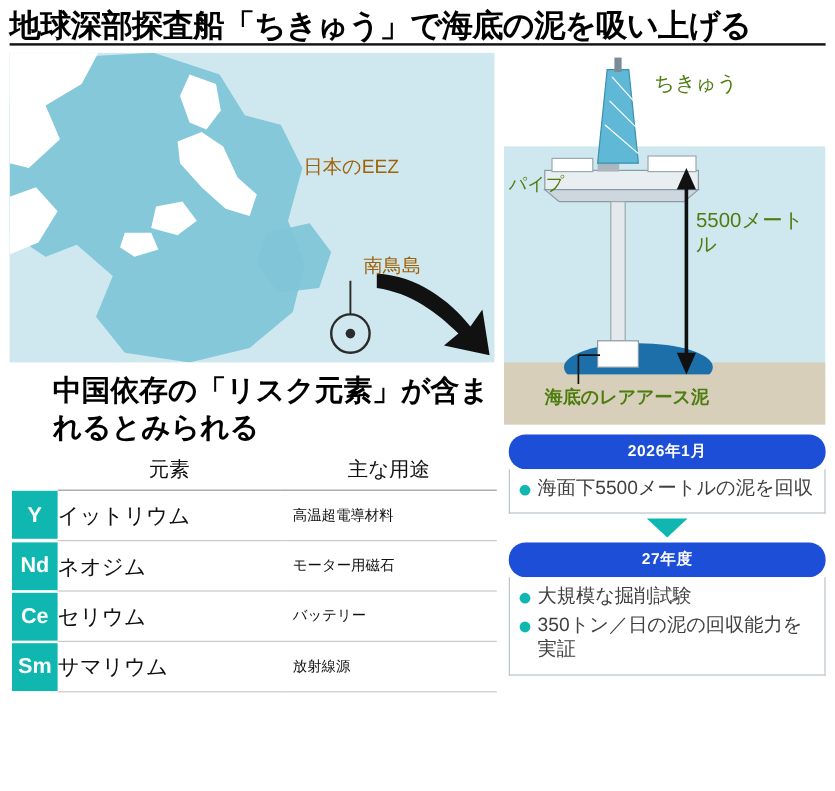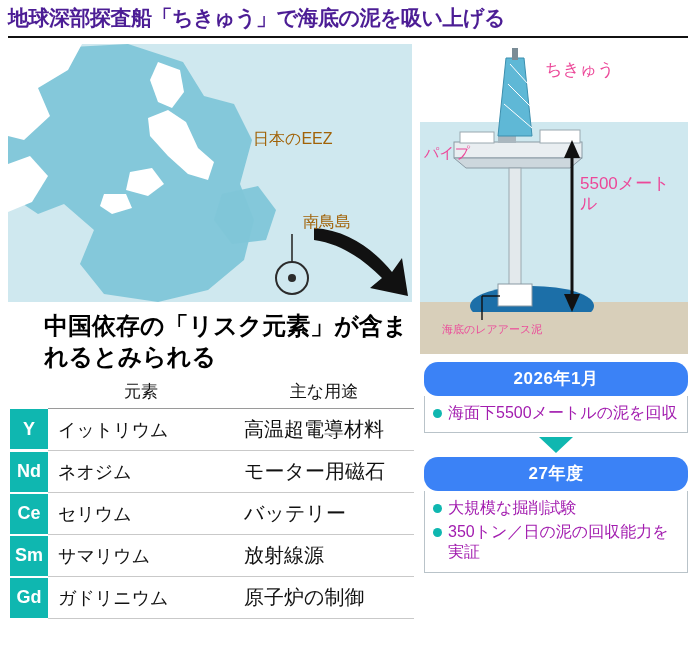--- a/index.html
+++ b/index.html
@@ -12,25 +12,25 @@
     color: #111111;
     position: relative;
     overflow: hidden;
   }
 
   
   #title {
     position: absolute;
     left: 8px; top: 4px;
     width: 680px;
-    font-size: 21px;
+    font-size: 26px;
     font-weight: bold;
     letter-spacing: -0.5px;
     white-space: nowrap;
-    color: #4c1d95;
+    color: #000000;
   }
   #title-rule {
     position: absolute;
     left: 8px; top: 36px;
     width: 680px; height: 2px;
     background: #111;
   }
 
   
   #map {
@@ -53,33 +53,33 @@
   
   #sea {
     position: absolute;
     left: 420px; top: 44px;
     width: 268px; height: 310px;
     overflow: hidden;
   }
   .sea-label {
     position: absolute;
     font-size: 15px;
-    color: #ec4899;
+    color: #4d7c0f;
     white-space: nowrap;
   }
   #chikyu-label { left: 125px; top: 14px; font-size: 17px; }
   #pipe-label { left: 4px; top: 100px; }
   #depth-label {
     left: 160px; top: 130px;
     font-size: 17px;
     line-height: 1.15;
     white-space: normal;
     width: 100px;
   }
-  #mud-label { left: 22px; top: 278px; font-size: 11px; }
+  #mud-label { left: 34px; top: 278px; font-size: 15px; font-weight: bold; }
 
   
   #table-head {
     position: absolute;
     left: 44px; top: 310px;
     width: 380px;
     font-size: 24px;
     font-weight: bold;
     line-height: 1.3;
     color: #000;
@@ -122,49 +122,49 @@
   .sym-box {
     width: 38px; height: 40px;
     background: #0fb7b0;
     color: #ffffff;
     font-size: 18px;
     font-weight: bold;
     display: flex;
     align-items: center;
     justify-content: center;
   }
-  #eltable td.c-name { padding-left: 10px; }
-  #eltable td.c-use { padding-left: 10px; font-size: 20px; }
+  #eltable td.c-name { }
+  #eltable td.c-use { padding-left: 10px; font-size: 12px; }
   #eltable tr.last td { border-bottom: 1px solid #c9c9c9; }
 
   
   #sched { position: absolute; left: 424px; top: 362px; width: 264px; }
   .sched-head {
-    background: #3b82f6;
+    background: #1d4ed8;
     color: #ffffff;
-    font-size: 17px;
+    font-size: 13px;
     font-weight: bold;
     text-align: center;
     padding: 5px 0 6px 0;
     letter-spacing: 0.5px;
     border-radius: 14px;
   }
   .sched-body {
     border: 1px solid #b9c3c9;
     border-top: none;
     background: #ffffff;
     padding: 7px 8px 9px 8px;
   }
   .bullet-row {
     display: flex;
     align-items: flex-start;
     font-size: 16px;
     line-height: 1.28;
     margin-bottom: 3px;
-    color: #a21caf;
+    color: #404040;
   }
   .bullet-row:last-child { margin-bottom: 0; }
   .dot {
     width: 9px; height: 9px;
     border-radius: 50%;
     background: #0fb7b0;
     margin: 6px 6px 0 0;
     flex: 0 0 auto;
   }
   .arrow-down {
@@ -280,27 +280,20 @@
         </td>
         <td class="c-name">セリウム</td>
         <td class="c-use">バッテリー</td>
       </tr>
       <tr>
         <td class="c-sym">
           <div class="sym-box">Sm</div>
         </td>
         <td class="c-name">サマリウム</td>
         <td class="c-use">放射線源</td>
-      </tr>
-      <tr>
-        <td class="c-sym">
-          <div class="sym-box">Gd</div>
-        </td>
-        <td class="c-name">ガドリニウム</td>
-        <td class="c-use">原子炉の制御</td>
       </tr>
     </tbody>
   </table>
 </div>
 
 <div id="sched">
 
   <div>
     <div class="sched-head">2026年1月</div>
     <div class="sched-body">

